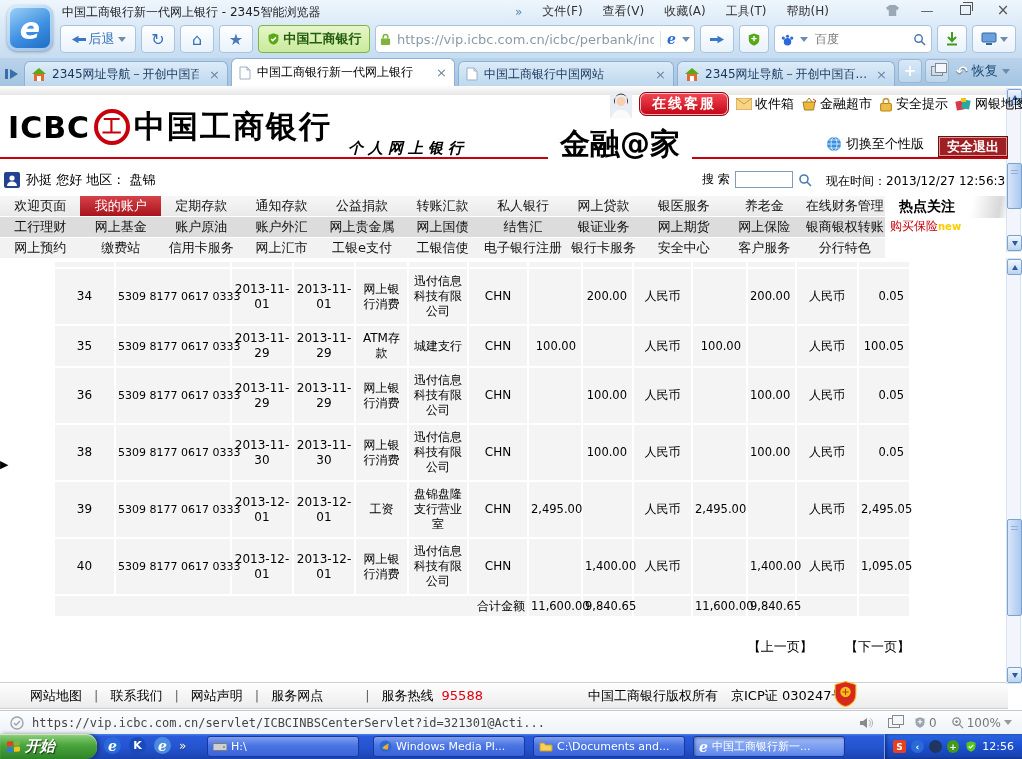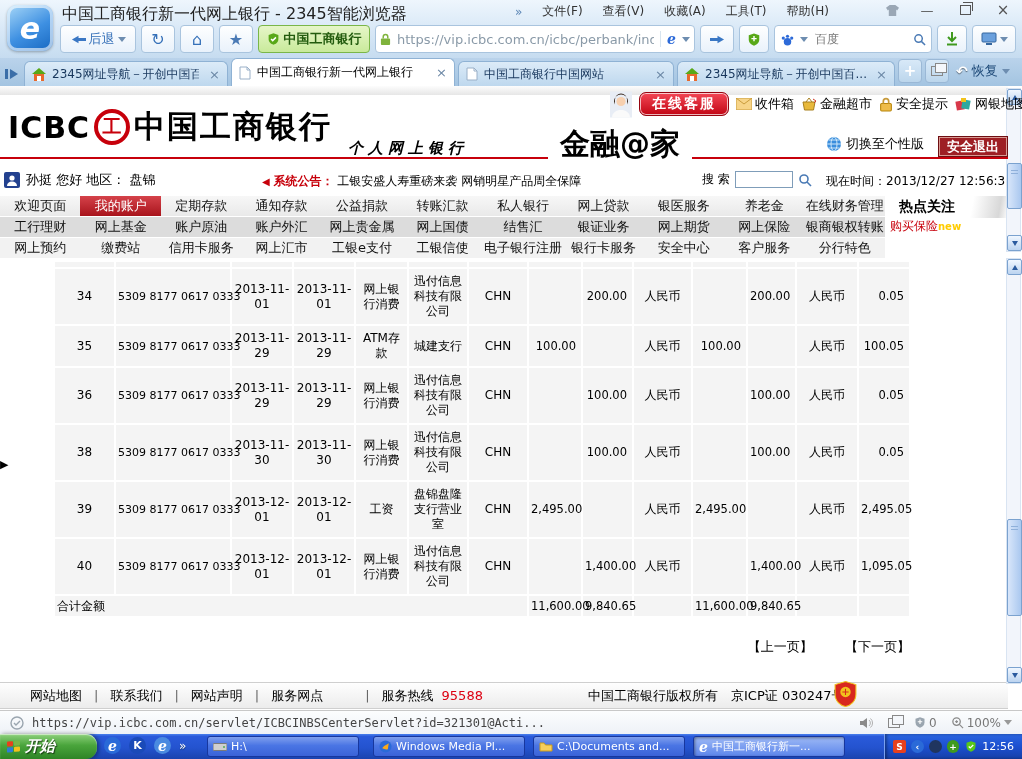--- a/index.html
+++ b/index.html
@@ -7,21 +7,21 @@
        font-family:"DejaVu Sans","Liberation Sans",sans-serif;font-size:12px;color:#000;}
   svg{display:block;}
   
   .chrome{position:absolute;top:0;left:0;width:1022px;height:58px;
           background:linear-gradient(#eef6fd,#d7e7f6 55%,#c6dcf0);border-bottom:1px solid #9dbbd8;}
   .browser-logo{position:absolute;left:7px;top:5px;width:46px;height:46px;border-radius:10px;
           background:linear-gradient(150deg,#a8d8f8,#3e90e2 55%,#1767c0);
           box-shadow:inset 0 0 0 3px rgba(255,255,255,.6),0 1px 3px rgba(0,0,0,.3);
           color:#fff;font-size:30px;font-weight:bold;font-style:italic;
           display:flex;align-items:center;justify-content:center;}
-  .window-title{position:absolute;left:62px;top:4px;font-size:16px;color:#222;white-space:nowrap;text-align:right;}
+  .window-title{position:absolute;left:62px;top:4px;font-size:12px;color:#222;white-space:nowrap;text-align:right;}
   .menubar{position:absolute;left:515px;top:3px;display:flex;gap:20px;font-size:12px;color:#333;align-items:center;}
   .menu-item{cursor:default;}
   .winbtns{position:absolute;right:8px;top:1px;display:flex;gap:16px;align-items:center;color:#555;font-size:13px;}
   .winbtn{width:22px;text-align:center;}
   .ico-restore{width:9px;height:8px;border:1px solid #555;position:relative;display:inline-block;}
   .ico-restore:after{content:"";position:absolute;left:2px;top:-4px;width:9px;height:8px;border:1px solid #555;border-bottom:none;border-left:none;}
   .toolbar{position:absolute;left:60px;top:24px;right:6px;height:30px;display:flex;align-items:center;gap:5px;}
   .tb-btn{height:28px;box-sizing:border-box;border:1px solid #a9c4de;border-radius:4px;
           background:linear-gradient(#feffff,#e9f2fb);display:flex;align-items:center;justify-content:center;
           color:#3570b8;gap:3px;}
@@ -100,21 +100,21 @@
   .hot-new{color:#ffcc00;font-size:10px;font-weight:bold;}
   
   .txn-table{position:absolute;top:176px;left:55px;width:855px;border-collapse:collapse;table-layout:fixed;
              font-size:12px;color:#000;}
   .txn-table td{background:#f4f4f4;border-right:2px solid #fff;border-bottom:2px solid #fff;
              padding:5px 2px;text-align:center;vertical-align:middle;line-height:15px;word-break:break-all;}
   .txn-table td.num{text-align:right;padding-right:5px;white-space:nowrap;font-size:11.5px;}
   .txn-table td.card{white-space:nowrap;font-size:11px;}
   .txn-table tr.sliver td{padding:0;height:5px;line-height:5px;}
   .txn-table tr.total-row td{line-height:14px;padding:3px 2px;}
-  .txn-table td.tlabel{text-align:left;padding-left:4px;}
+  .txn-table td.tlabel{text-align:right;padding-left:4px;}
   .pager{position:absolute;top:552px;left:55px;width:855px;text-align:right;font-size:13px;}
   .pager span{margin-left:28px;}
   
   .site-footer{position:absolute;top:596px;left:0;width:1008px;height:25px;
                background:linear-gradient(#fefefe,#ececec);border-top:1px solid #cfcfcf;border-bottom:1px solid #cfcfcf;
                font-size:13px;display:flex;align-items:center;}
   .f-links{margin-left:30px;display:flex;align-items:center;}
   .fsep{margin:0 12px;color:#666;}
   .hotline-num{color:#d01;margin-left:8px;}
   .f-copy{position:absolute;left:588px;white-space:nowrap;}
@@ -388,25 +388,20 @@
   <span class="logout-btn">安全退出</span>
 
   <div class="userbar">
     <span class="greeting-box">
       <svg width="16" height="16" viewBox="0 0 16 16">
           <rect width="16" height="16" rx="2" fill="#23418f"></rect>
           <circle cx="8" cy="6" r="2.6" fill="#fff"></circle>
           <path d="M3 14c0-3 2.2-4.5 5-4.5s5 1.5 5 4.5z" fill="#fff"></path>
         </svg>
       <span>孙挺 您好 地区： 盘锦</span>
-    </span>
-    <span class="announce">
-      <span class="mark">◀</span>
-      <span class="lab">系统公告：</span>
-      <span>工银安盛人寿重磅来袭 网销明星产品周全保障</span>
     </span>
     <span class="site-search">
       <span>搜 索</span>
       <input type="text" style="">
       <svg width="14" height="14" viewBox="0 0 14 14">
           <circle cx="6" cy="6" r="4" stroke="#4a7ab5" stroke-width="1.6" fill="none"></circle>
           <path d="M9 9l4 4" stroke="#4a7ab5" stroke-width="1.6"></path>
         </svg>
     </span>
     <span class="now-time">现在时间：2013/12/27 12:56:39</span>

